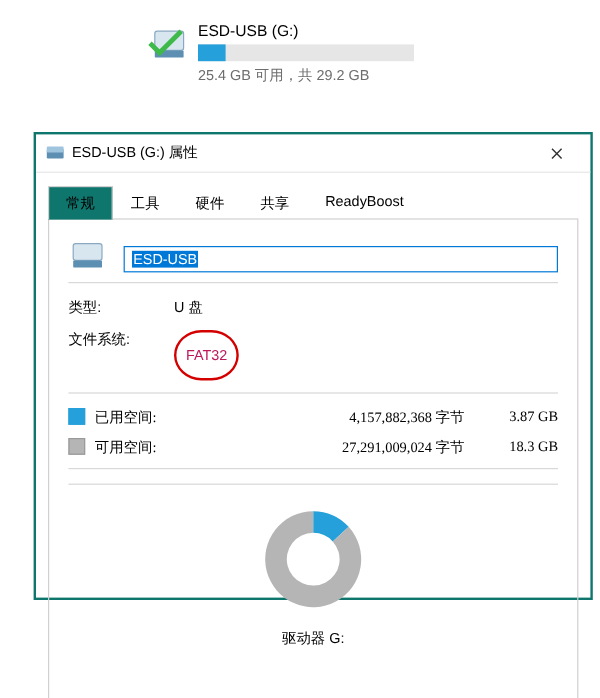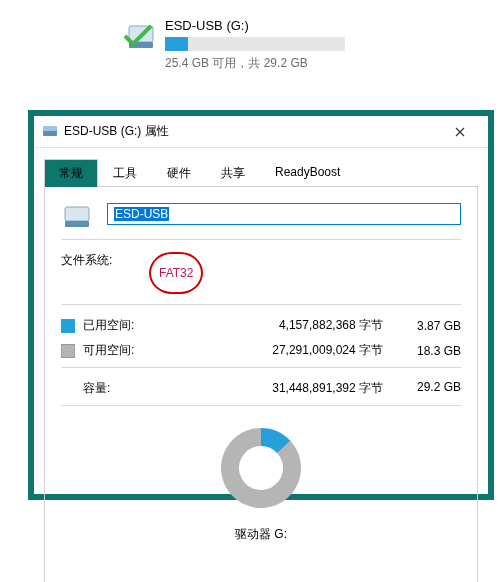--- a/index.html
+++ b/index.html
@@ -44,21 +44,21 @@
     color: #6d6d6d;
     font-size: 12px;
   }
   
   .dialog {
     position: absolute;
     left: 28px;
     top: 110px;
     width: 466px;
     height: 390px;
-    border: 6px solid #0f766e;
+    border: 2px solid #0f766e;
     background: #fff;
   }
   .titlebar {
     display: flex;
     align-items: center;
     height: 32px;
     padding: 0 8px;
     border-bottom: 1px solid #e5e5e5;
   }
   .titlebar .tb-icon { width: 16px; height: 16px; margin-right: 6px; }
@@ -92,21 +92,21 @@
   }
   .tab-content {
     border: 1px solid #d0d0d0;
     margin: 0 10px 10px 10px;
     padding: 16px 16px 10px 16px;
     height: 405px;
     position: relative;
   }
   .name-row {
     display: flex;
-    align-items: flex-start;
+    align-items: flex-end;
   }
   .drive-small-icon { width: 32px; height: 28px; margin-right: 14px; }
   .name-input {
     flex: 1;
     border: 1px solid #0078d7;
     padding: 3px 6px;
     font-size: 12px;
     font-family: inherit;
   }
   .name-input::selection { background: #0078d7; color: #fff; }
@@ -120,23 +120,24 @@
   .info-label { width: 88px; }
   .fs-circle {
     display: inline-block;
     border: 2px solid #d40000;
     border-radius: 50% / 60%;
     padding: 12px 8px;
     color: #be185d;
   }
   .space-row {
     display: flex;
-    align-items: center;
+    align-items: flex-start;
     font-size: 12px;
     margin-bottom: 8px;
+    font-family: Liberation Serif, serif;
   }
   .swatch {
     width: 14px; height: 14px;
     margin-right: 8px;
     border: 1px solid #9a9a9a;
   }
   .swatch.blue { background: #26a0da; border-color: #26a0da; }
   .swatch.grey { background: #b5b5b5; border-color: #9a9a9a; }
   .space-label { width: 78px; }
   .space-bytes { flex: 1; text-align: right; padding-right: 18px; }
@@ -196,20 +197,24 @@
         <rect x="4" y="18" width="24" height="6" rx="1" fill="#5d8fb3"></rect>
       </svg>
       <div class="name-input">
         <span class="sel-span">ESD-USB</span>
       </div>
     </div>
 
     <hr class="hr">
 
     <div class="info-row">
+      <span class="info-label">类型:</span>
+      <span>U 盘</span>
+    </div>
+    <div class="info-row">
       <span class="info-label">文件系统:</span>
       <span class="fs-circle">FAT32</span>
     </div>
 
     <hr class="hr">
 
     <div class="space-row">
       <div class="swatch blue"></div>
       <span class="space-label">已用空间:</span>
       <span class="space-bytes">4,157,882,368 字节</span>
@@ -217,26 +222,20 @@
     </div>
     <div class="space-row">
       <div class="swatch grey"></div>
       <span class="space-label">可用空间:</span>
       <span class="space-bytes">27,291,009,024 字节</span>
       <span class="space-gb">18.3 GB</span>
     </div>
 
     <hr class="hr">
 
-    <div class="capacity-row">
-      <span class="pad"></span>
-      <span class="space-label">容量:</span>
-      <span class="space-bytes">31,448,891,392 字节</span>
-      <span class="space-gb">29.2 GB</span>
-    </div>
 
     <hr class="hr">
 
     <div class="donut-wrap">
       <svg id="donut" width="100" height="100" viewBox="0 0 100 100">
           <path d="M 50 10 A 40 40 0 0 1 79.53737729046095 23.026988621939857 L 66.24555750975352 35.16484374206692 A 22 22 0 0 0 50 28 Z" fill="#26a0da"></path>
           <path d="M 79.53737729046095 23.026988621939857 A 40 40 0 1 1 49.99999999999999 10 L 49.99999999999999 28 A 22 22 0 1 0 66.24555750975352 35.16484374206692 Z" fill="#b5b5b5"></path>
         </svg>
     </div>
     <div class="donut-label">驱动器 G:</div>

